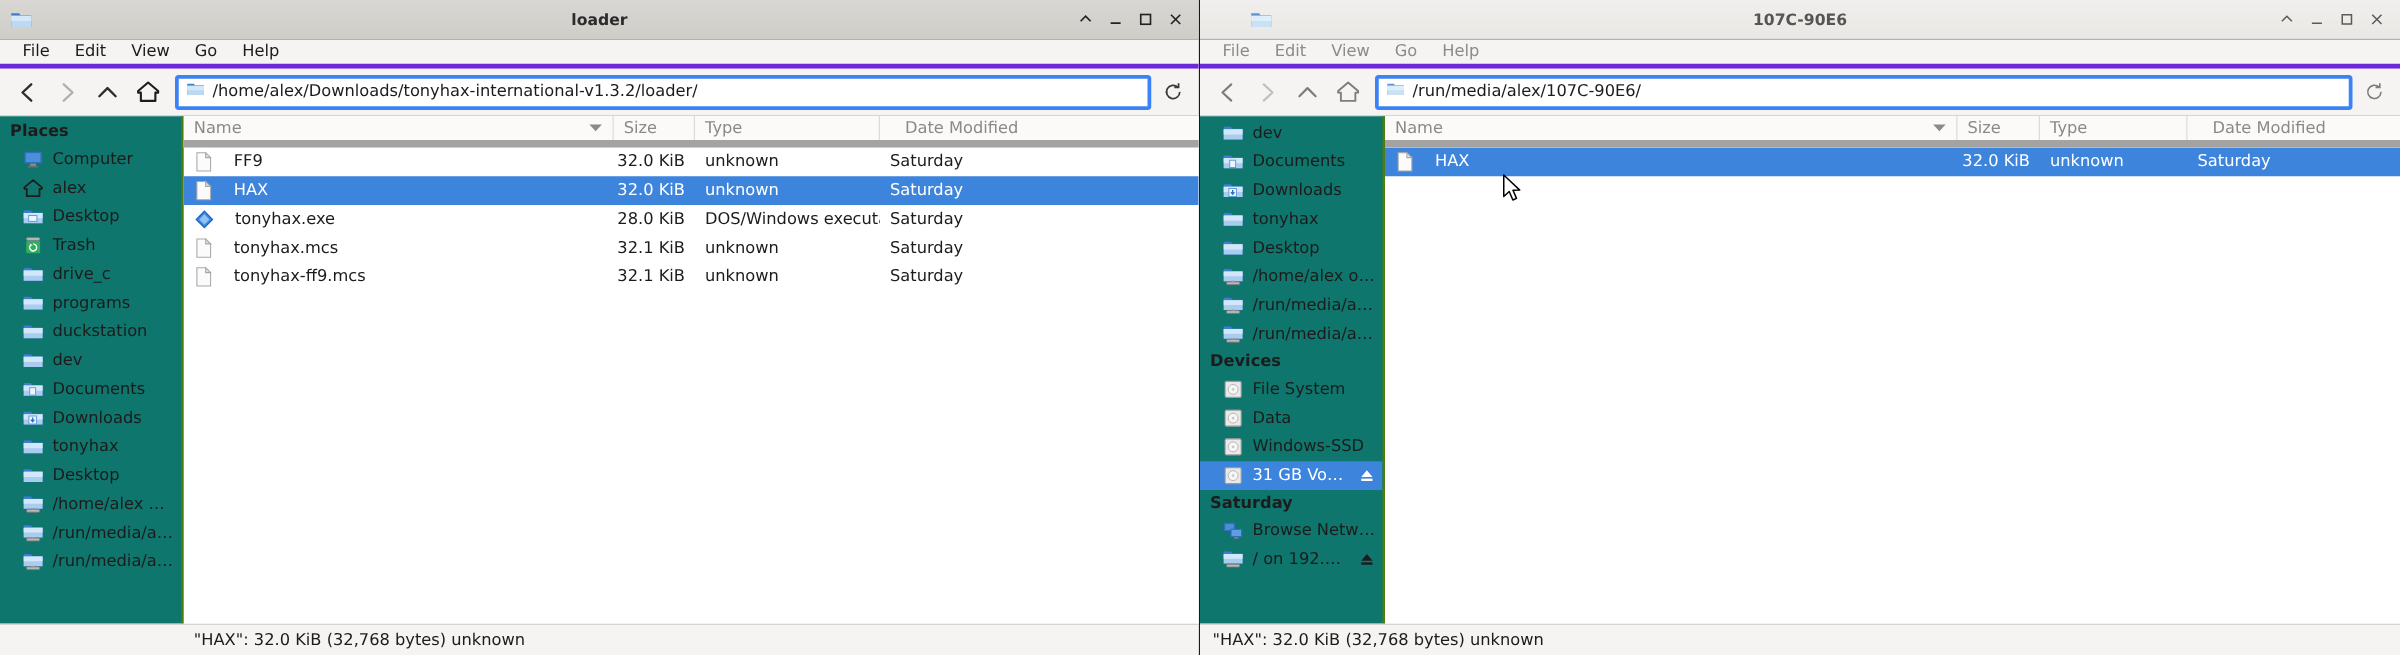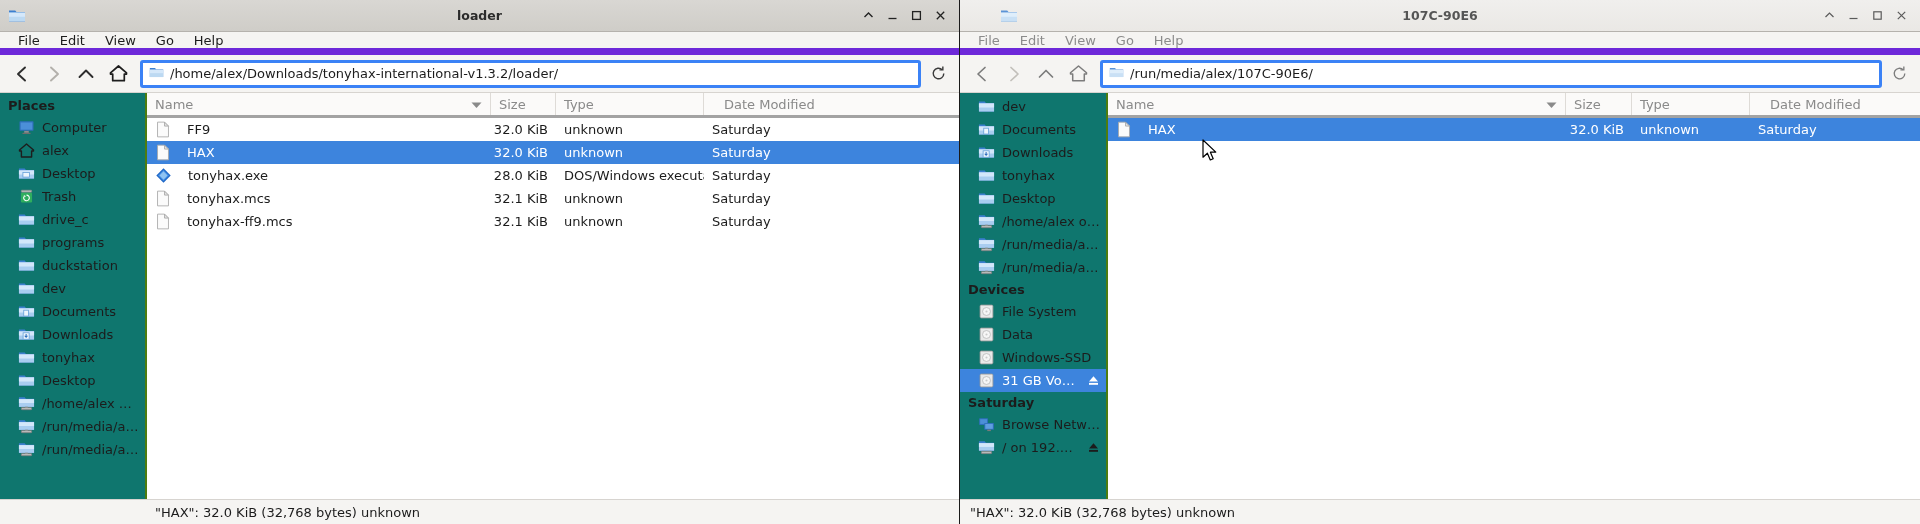--- a/index.html
+++ b/index.html
@@ -51,23 +51,23 @@
     width: 13px; height: 13px; display: flex; align-items: center; justify-content: center;
     color: #222; font-size: 12px; line-height: 1; cursor: default;
   }
   .titlebar.inactive .tb-btn { color: #5a5a5a; }
   .tb-btn svg { display:block; }
 
   
   .menubar {
     height: 23px; min-height: 23px;
     background: #f5f4f2;
-    display: flex; align-items: center;
+    display: flex; align-items: flex-start;
     padding-left: 8px;
-    border-bottom: 7px solid #6d28d9;
+    border-bottom: 4px solid #6d28d9;
   }
   .menu-item {
     padding: 2px 10px; font-size: 13px; color: #1c1c1c; cursor: default;
   }
   .menubar.inactive .menu-item { color: #8b8b8b; }
 
   
   .toolbar {
     height: 38px; min-height: 38px;
     background: #f5f4f2;
@@ -119,21 +119,21 @@
     white-space: nowrap;
   }
   .sb-item.selected { background: #3d84dd; color: #fff; }
   .sb-item .sb-label { overflow: hidden; text-overflow: ellipsis; text-align: center; }
   .sb-eject { margin-left: 5px; display: flex; align-items: center; }
 
   
   .filelist { flex: 1; display: flex; flex-direction: column; background: #fff; min-width: 0; }
   .fl-head {
     display: flex; height: 25px; min-height: 25px;
-    background: #fbfaf9; border-bottom: 3px solid #a3a3a3;
+    background: #fbfaf9; border-bottom: 6px solid #a3a3a3;
     font-size: 13px; color: #8a8a8a;
   }
   .fl-head .col {
     display: flex; align-items: center;
     border-right: 1px solid #dedbd7;
     padding: 0 8px; overflow: hidden; cursor: default;
   }
   .fl-head .col.last { border-right: none; margin-left: 12px; }
   .fl-rows { flex: 1; overflow: hidden; }
   .fl-row {

